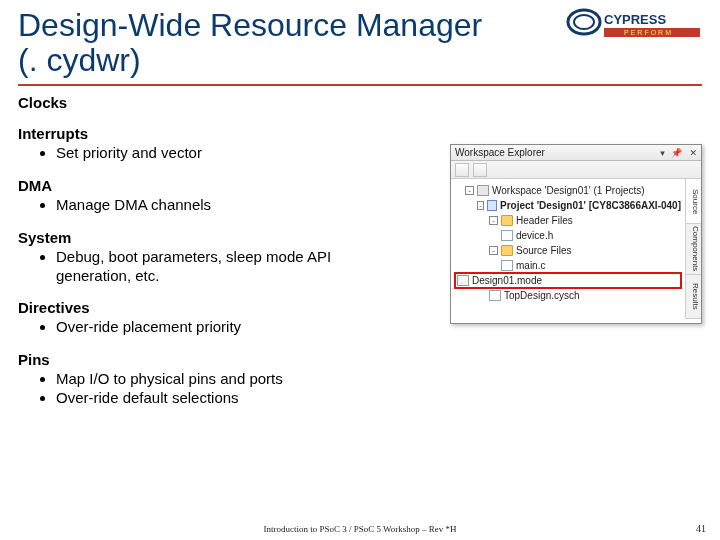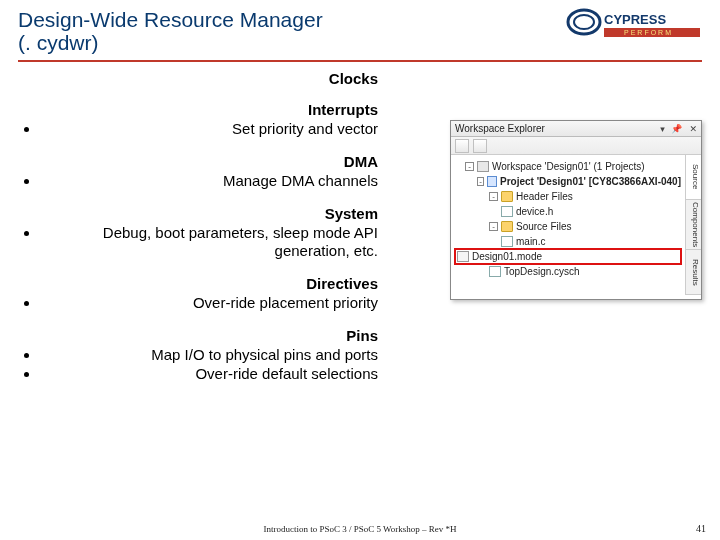--- a/index.html
+++ b/index.html
@@ -6,36 +6,36 @@
   body {
     width: 720px; height: 540px;
     font-family: Arial, Helvetica, sans-serif;
     background: #fff; position: relative; overflow: hidden;
     color: #000;
   }
   .header {
     padding: 8px 18px 2px 18px;
     position: relative;
   }
-  .title { font-size: 21px; color: #0a3a6e; line-height: 1.1; }
+  .title { font-size: 32px; color: #0a3a6e; line-height: 1.1; }
   .logo {
     position: absolute; right: 14px; top: 6px;
     width: 140px; height: 38px;
   }
   .rule {
     height: 2px; background: #c0392b; margin: 4px 18px 0 18px;
   }
   .content {
     padding: 8px 18px 0 18px; font-size: 15px;
     position: relative;
   }
-  .section { margin-bottom: 14px; max-width: 360px; text-align: right; }
+  .section { margin-bottom: 14px; max-width: 360px; }
   .sh { font-weight: bold; margin-bottom: 2px; }
   .content ul { list-style: disc; padding-left: 22px; }
-  .content li { line-height: 1.25; }
+  .content li { line-height: 1.25; margin-left: 16px; }
 
   .ide {
     position: absolute; right: 18px; top: 58px;
     width: 252px; height: 180px;
     border: 1px solid #888; background: #fff;
     box-shadow: 2px 2px 4px rgba(0,0,0,.25);
     font-size: 10px; color: #222; margin-left: 20px;
   }
   .ide-title {
     background: linear-gradient(#f7f7f7,#e8e8e8);

